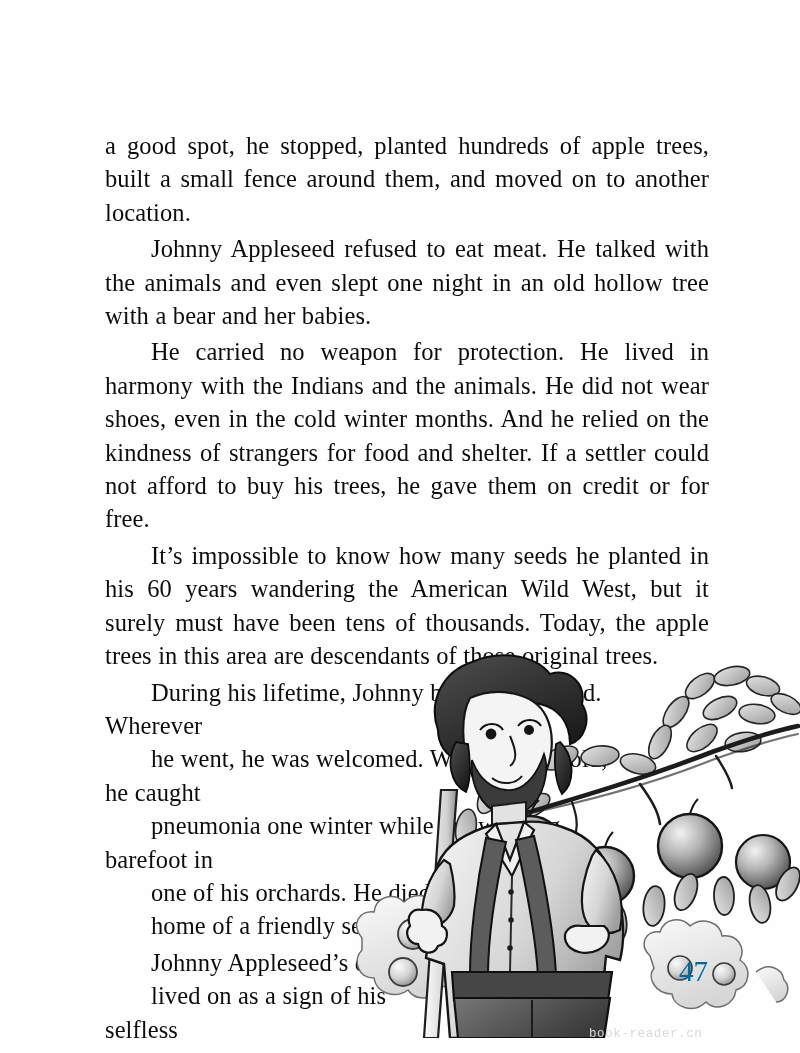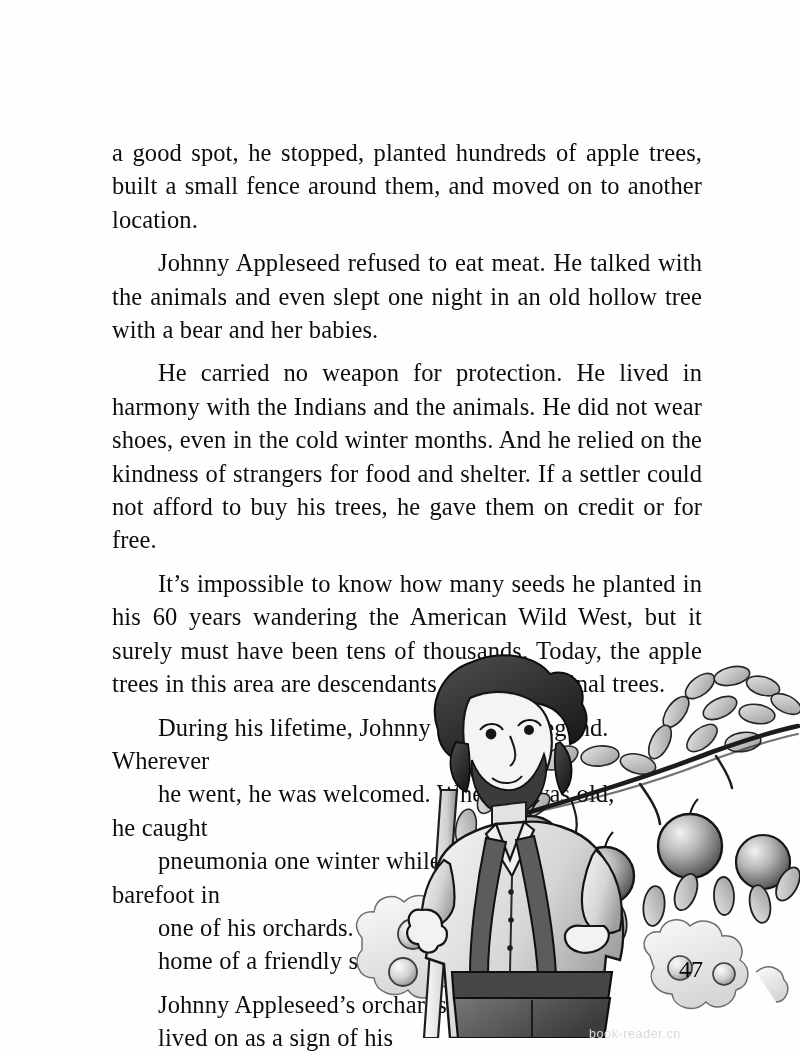--- a/index.html
+++ b/index.html
@@ -18,52 +18,52 @@
   }
 
   
   .text-column {
     position: absolute;
     left: 102px;
     top: 126px;
     width: 610px;
   }
   .para {
-    margin: 10px;
+    margin: 3px;
     font-size: 24.5px;
     line-height: 33.4px;
     text-align: justify;
     text-indent: 46px;
     letter-spacing: 0.1px;
     word-spacing: 0.2px;
     hyphens: none;
   }
   .para.first { text-indent: 0; }
   
   .para.narrow  { width: 520px; text-align: left; }
   .para.narrow2 { width: 360px; text-align: left; }
   .para .line { display: block; }
 
   
   .page-number {
     position: absolute;
     left: 679px;
     top: 957px;
-    font-size: 24px;
+    font-size: 29px;
     line-height: 1;
-    color: #000000;
+    color: #0369a1;
     z-index: 6;
   }
 
   
   .watermark {
     position: absolute;
     left: 589px;
     top: 1027px;
-    font-family: Liberation Sans, sans-serif;
+    font-family: Liberation Mono, monospace;
     font-size: 12.5px;
     letter-spacing: 0.6px;
     color: #d8d9dd;
     z-index: 7;
   }
 
   
   .illustration {
     position: absolute;
     left: 320px;

